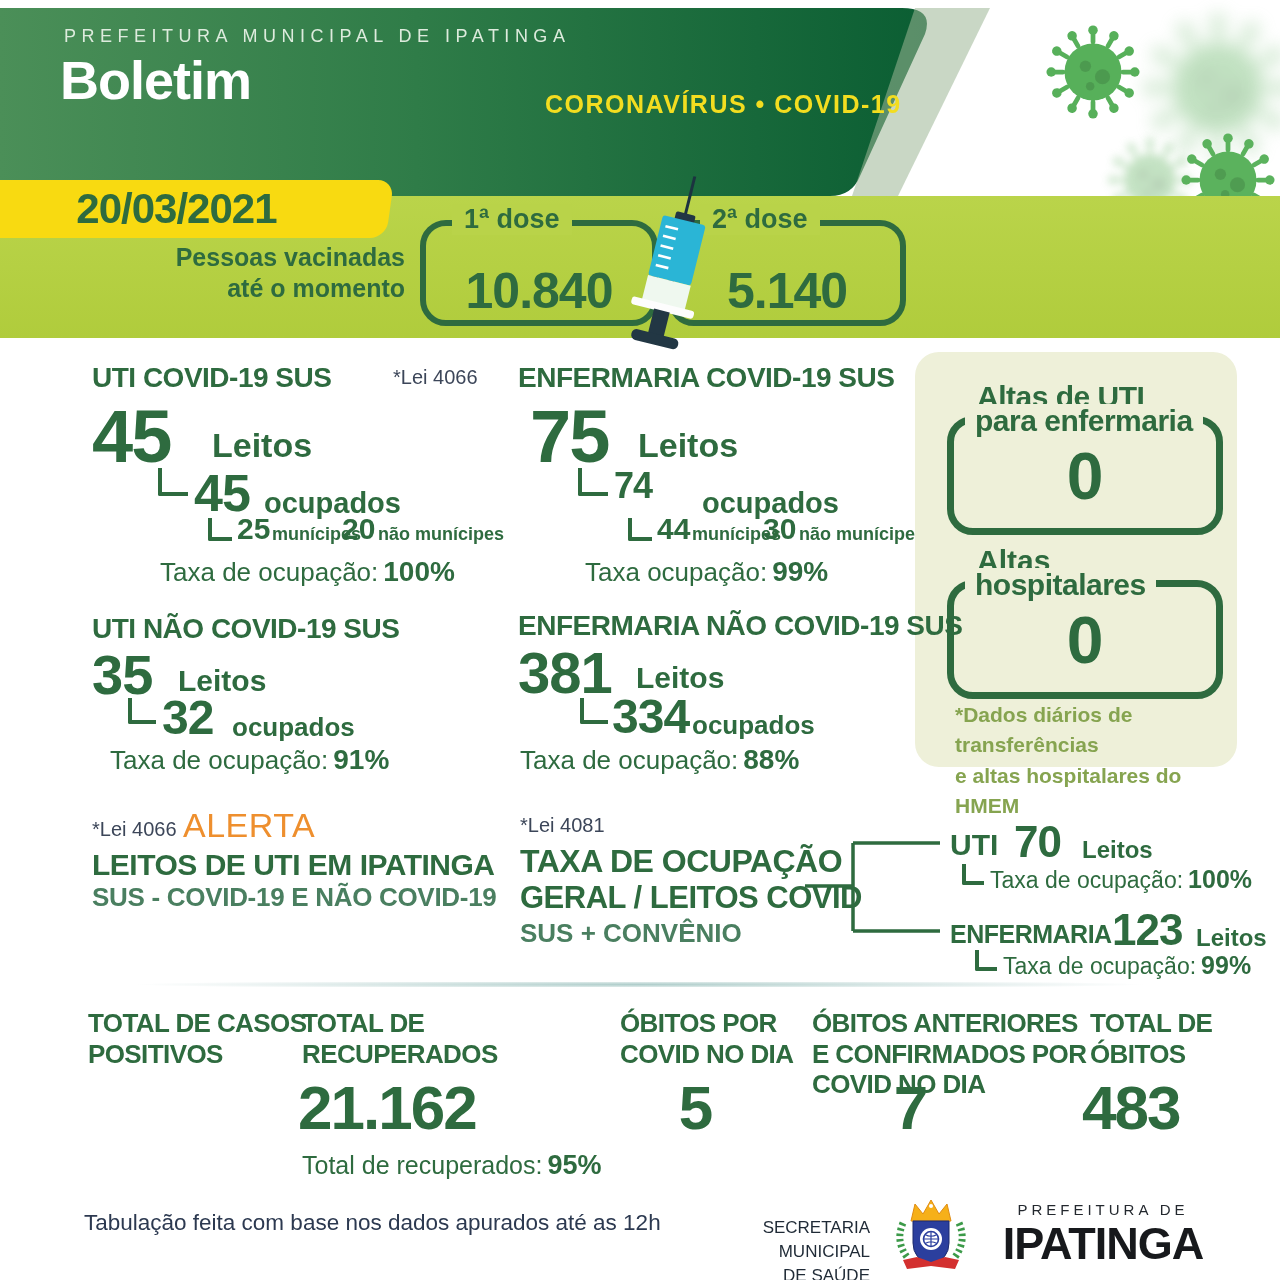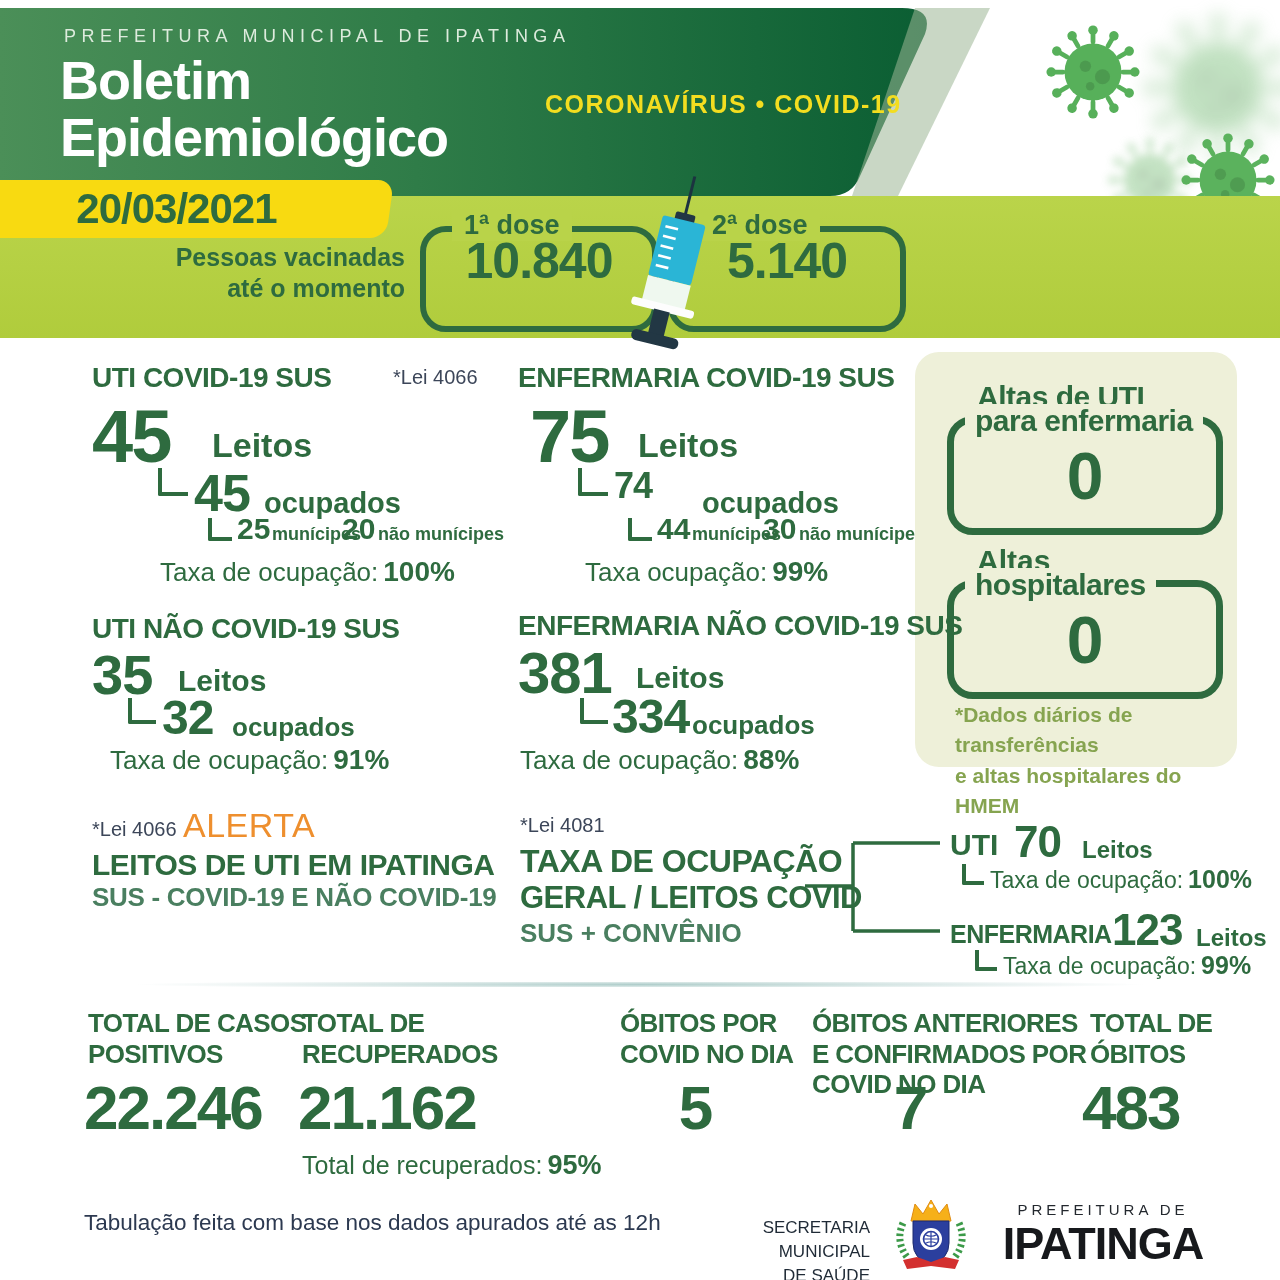--- a/index.html
+++ b/index.html
@@ -9,22 +9,22 @@
   .h{position:absolute;font-weight:bold;color:var(--ink);letter-spacing:-0.5px;white-space:nowrap}
   .num{position:absolute;font-weight:bold;color:var(--ink);line-height:.9;white-space:nowrap}
   .word{position:absolute;font-weight:bold;color:var(--ink);white-space:nowrap}
   .small-word{position:absolute;font-weight:bold;color:var(--ink);white-space:nowrap}
   .elb{position:absolute;border-left:4px solid var(--ink);border-bottom:4px solid var(--ink);border-bottom-left-radius:2px}
   .rate{position:absolute;font-size:26px;color:var(--ink);white-space:nowrap}
   .rate b{font-size:28px;margin-left:5px}
   .law{position:absolute;font-size:20px;color:var(--law);white-space:nowrap}
   .lab{position:absolute;font-size:26px;line-height:1.18;font-weight:bold;color:var(--ink);letter-spacing:-0.6px;white-space:nowrap}
   .bigv{position:absolute;font-size:62px;font-weight:bold;color:var(--ink);letter-spacing:-2px;white-space:nowrap}
-  .dose-box{position:absolute;top:226px;width:226px;height:94px;border:6px solid var(--ink);border-radius:26px;
-            display:flex;align-items:flex-start;justify-content:center}
+  .dose-box{position:absolute;top:220px;width:226px;height:94px;border:6px solid var(--ink);border-radius:26px;
+            display:flex;align-items:flex-end;justify-content:center}
   .dose-box .lbl{position:absolute;top:-22px;left:26px;background:var(--band-top);padding:0 12px;
                  font-size:27px;font-weight:bold;color:var(--ink);white-space:nowrap}
   .dose-box .val{font-size:50px;font-weight:bold;color:var(--ink);letter-spacing:-1px}
   .panel-box{position:absolute;left:32px;width:262px;border:7px solid var(--ink);border-radius:26px;
              display:flex;align-items:center;justify-content:center}
   .panel-box .zero{font-size:66px;font-weight:bold;color:var(--ink)}
   .overlap-title{position:absolute;font-weight:bold;color:var(--ink);letter-spacing:-0.5px;
                  background:var(--cream);padding:0 10px;white-space:nowrap;z-index:2}
 </style>
 </head>
@@ -113,21 +113,20 @@
         <use href="#virus"></use>
       </g>
     <g transform="translate(288,180) scale(0.95)" fill="#5bb25d">
         <use href="#virus"></use>
       </g>
   </svg>
 
   <div class="abs" style="left:64px;top:26px;font-size:18px;letter-spacing:5.5px;color:#ddebdd;font-weight:500">PREFEITURA MUNICIPAL DE IPATINGA</div>
   <div class="abs" style="left:60px;top:52px;font-size:54px;font-weight:bold;color:#fff;line-height:1.06;letter-spacing:-1px">
     <div>Boletim</div>
-    <div>Epidemiológico</div>
   </div>
   <div class="abs" style="left:545px;top:90px;font-size:25px;font-weight:bold;letter-spacing:1.5px;color:#f3dd20">CORONAVÍRUS • COVID-19</div>
 
   <div class="abs" style="left:0;top:196px;width:1280px;height:142px;background:linear-gradient(180deg,#bad44a,#b0cc3c)"></div>
 
   <div class="abs" style="left:-24px;top:180px;width:414px;height:58px;background:var(--yellow);
        transform:skewX(-8deg);border-radius:0 16px 16px 0;z-index:3">
     <span style="display:block;transform:skewX(8deg);padding:5px 0 0 100px;font-size:42px;font-weight:bold;color:var(--ink);letter-spacing:-1px">20/03/2021</span>
   </div>
 
@@ -260,21 +259,20 @@
     <span>Taxa de ocupação:</span><b style="font-size:25px">99%</b>
   </div>
 
   <div class="abs" style="left:100px;top:982px;width:1080px;height:5px;
        background:radial-gradient(ellipse 55% 100% at 50% 50%, rgba(110,165,160,0.55), rgba(110,165,160,0) 85%)"></div>
 
   <div class="lab" style="left:88px;top:1008px">
     <div>TOTAL DE CASOS</div>
     <div>POSITIVOS</div>
   </div>
-  <div class="bigv" style="left:84px;top:1072px">22.246</div>
 
   <div class="lab" style="left:302px;top:1008px">
     <div>TOTAL DE</div>
     <div>RECUPERADOS</div>
   </div>
   <div class="bigv" style="left:298px;top:1072px">21.162</div>
   <div class="rate" style="left:302px;top:1150px;font-size:25px">
     <span>Total de recuperados:</span><b style="font-size:27px">95%</b>
   </div>
 

